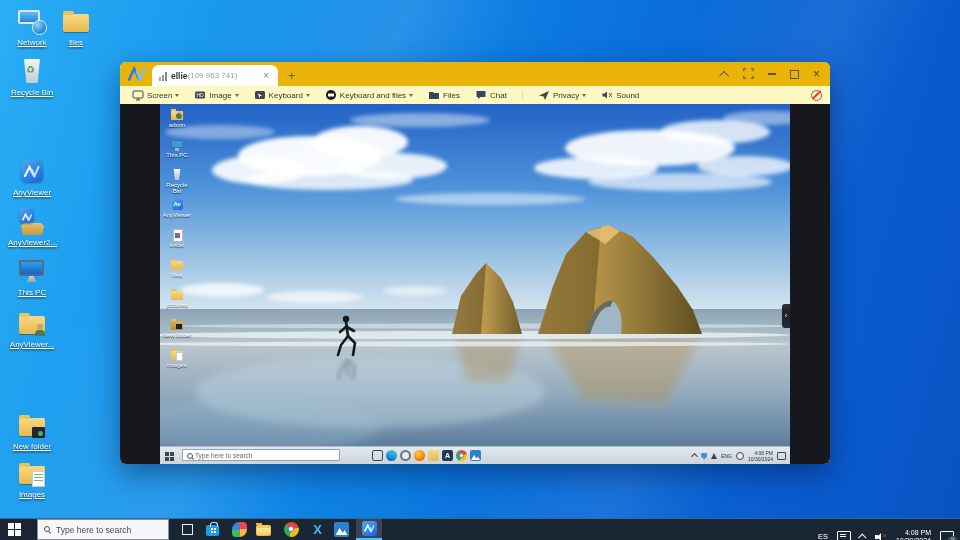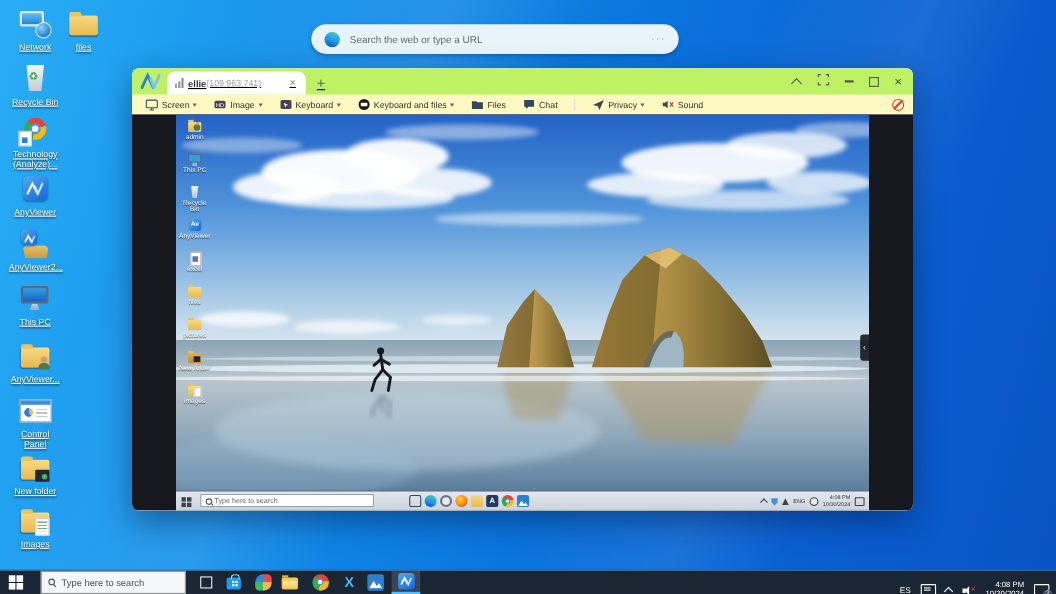--- a/index.html
+++ b/index.html
@@ -45,21 +45,21 @@
   .img-page::after{content:"";position:absolute;left:1px;top:2px;right:1px;height:9px;background:repeating-linear-gradient(#7ab87a 0 1px,transparent 1px 3px);}
 
   
   .edge-bar{position:absolute;left:283px;top:22px;width:334px;height:27px;border-radius:14px;background:#e9f3fa;box-shadow:0 2px 5px rgba(0,30,80,.35);display:flex;align-items:center;padding:0 12px;box-sizing:border-box;}
   .edge-logo{width:14px;height:14px;border-radius:50%;background:linear-gradient(200deg,#45d6a4,#2196f3 55%,#0d47a1);margin-right:9px;flex:none;}
   .edge-text{font-size:9px;color:#5d6b76;flex:1;}
   .edge-more{font-size:10px;color:#8a98a4;letter-spacing:1px;}
 
   
   .app-window{position:absolute;left:120px;top:62px;width:710px;height:402px;background:#fff;border-radius:6px;box-shadow:0 10px 28px rgba(0,20,60,.45);overflow:hidden;}
-  .titlebar{height:24px;background:#bef264;display:flex;align-items:flex-end;position:relative;text-decoration:underline;}
+  .titlebar{height:24px;background:#eab308;display:flex;align-items:flex-end;position:relative;}
   .tb-logo{position:absolute;left:8px;top:4px;}
   .tab{margin-left:32px;width:126px;height:21px;background:#fff;border-radius:7px 7px 0 0;display:flex;align-items:center;padding:0 7px;box-sizing:border-box;}
   .tab-sig{margin-right:4px;flex:none;}
   .tab-name{font-size:8.5px;font-weight:bold;color:#333;}
   .tab-id{font-size:8px;color:#99a2aa;flex:1;white-space:nowrap;overflow:hidden;}
   .tab-close{font-size:10px;color:#7a848c;padding:0 2px;}
   .newtab{font-size:13px;color:#5a646c;margin:0 0 3px 10px;}
   .win-controls{position:absolute;right:10px;top:0;height:24px;display:flex;align-items:center;gap:14px;}
   .chev-up{width:6px;height:6px;border-left:1.5px solid #555;border-top:1.5px solid #555;transform:rotate(45deg) translateY(2px);}
   .min-ico{width:8px;height:1.5px;background:#555;}
@@ -182,27 +182,20 @@
         <div class="folder"></div>
       </div>
     <div class="di-label">files</div>
   </div>
   <div class="desk-icon" style="left:8px;top:56px">
     <div class="di-art">
         <div class="bin"></div>
       </div>
     <div class="di-label">Recycle Bin</div>
   </div>
-  <div class="desk-icon" style="left:8px;top:104px">
-    <div class="di-art">
-        <div class="chrome-c"></div>
-        <div class="page-corner"></div>
-      </div>
-    <div class="di-label">Technology (Analyze)...</div>
-  </div>
   <div class="desk-icon" style="left:8px;top:156px">
     <div class="di-art">
       <div class="av-sq">
           <svg width="16" height="13" viewBox="0 0 16 13">
             <polyline points="1,11 5.5,2 10,11" stroke="#fff" stroke-width="2" fill="none" stroke-linecap="round"></polyline>
             <polyline points="8,5 10.5,11 14.5,2" stroke="#bfe2ff" stroke-width="2" fill="none" stroke-linecap="round"></polyline>
           </svg>
         </div>
     </div>
     <div class="di-label">AnyViewer</div>
@@ -225,50 +218,35 @@
       </div>
     <div class="di-label">This PC</div>
   </div>
   <div class="desk-icon" style="left:8px;top:308px">
     <div class="di-art">
         <div class="folder"></div>
         <div class="person"></div>
       </div>
     <div class="di-label">AnyViewer...</div>
   </div>
-  <div class="desk-icon" style="left:8px;top:358px">
-    <div class="di-art">
-        <div class="cp-win">
-          <div class="cp-bar"></div>
-          <div class="cp-circle"></div>
-          <div class="cp-lines"></div>
-        </div>
-      </div>
-    <div class="di-label">Control Panel</div>
-  </div>
   <div class="desk-icon" style="left:8px;top:410px">
     <div class="di-art">
         <div class="folder"></div>
         <div class="nf-dark"></div>
       </div>
     <div class="di-label">New folder</div>
   </div>
   <div class="desk-icon" style="left:8px;top:458px">
     <div class="di-art">
         <div class="folder"></div>
         <div class="img-page"></div>
       </div>
     <div class="di-label">Images</div>
   </div>
 
-  <div class="edge-bar">
-    <span class="edge-logo"></span>
-    <span class="edge-text">Search the web or type a URL</span>
-    <span class="edge-more">···</span>
-  </div>
 
   <div class="app-window">
     <div class="titlebar">
       <span class="tb-logo">
         <svg width="18" height="15" viewBox="0 0 16 13">
             <polyline points="1,12 5.5,2 10,12" stroke="#2a7de1" stroke-width="2.2" fill="none" stroke-linecap="round"></polyline>
             <polyline points="8,5 10.5,12 15,2" stroke="#7cc0f2" stroke-width="2.2" fill="none" stroke-linecap="round"></polyline>
           </svg>
       </span>
       <div class="tab">

